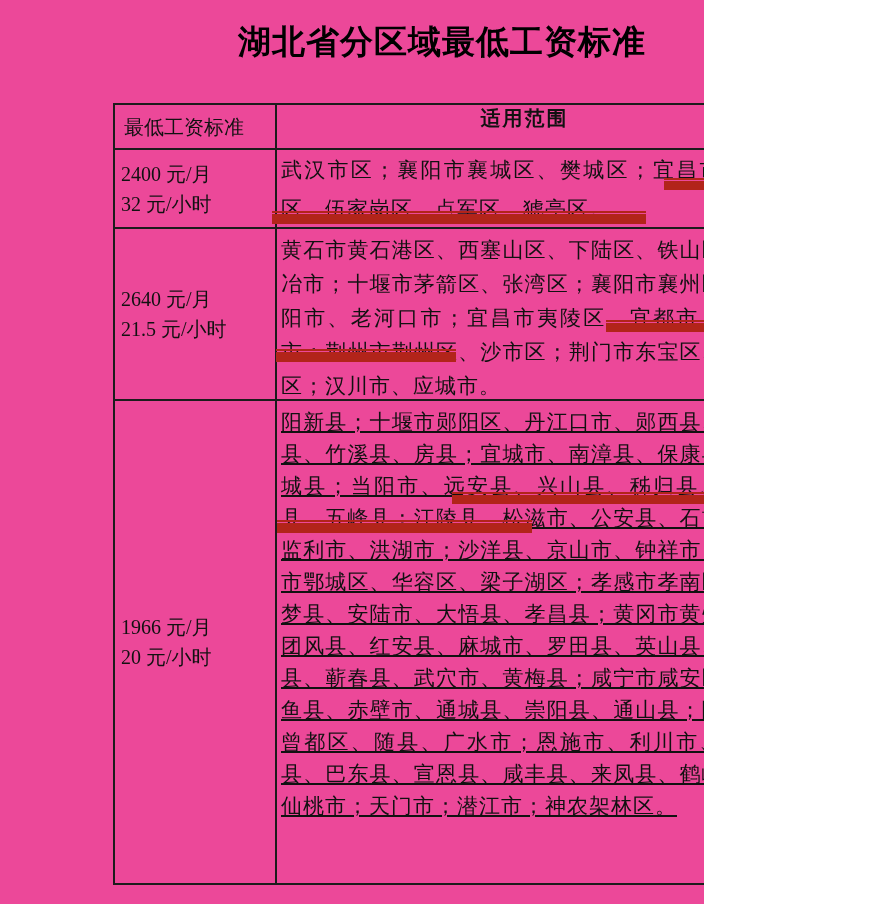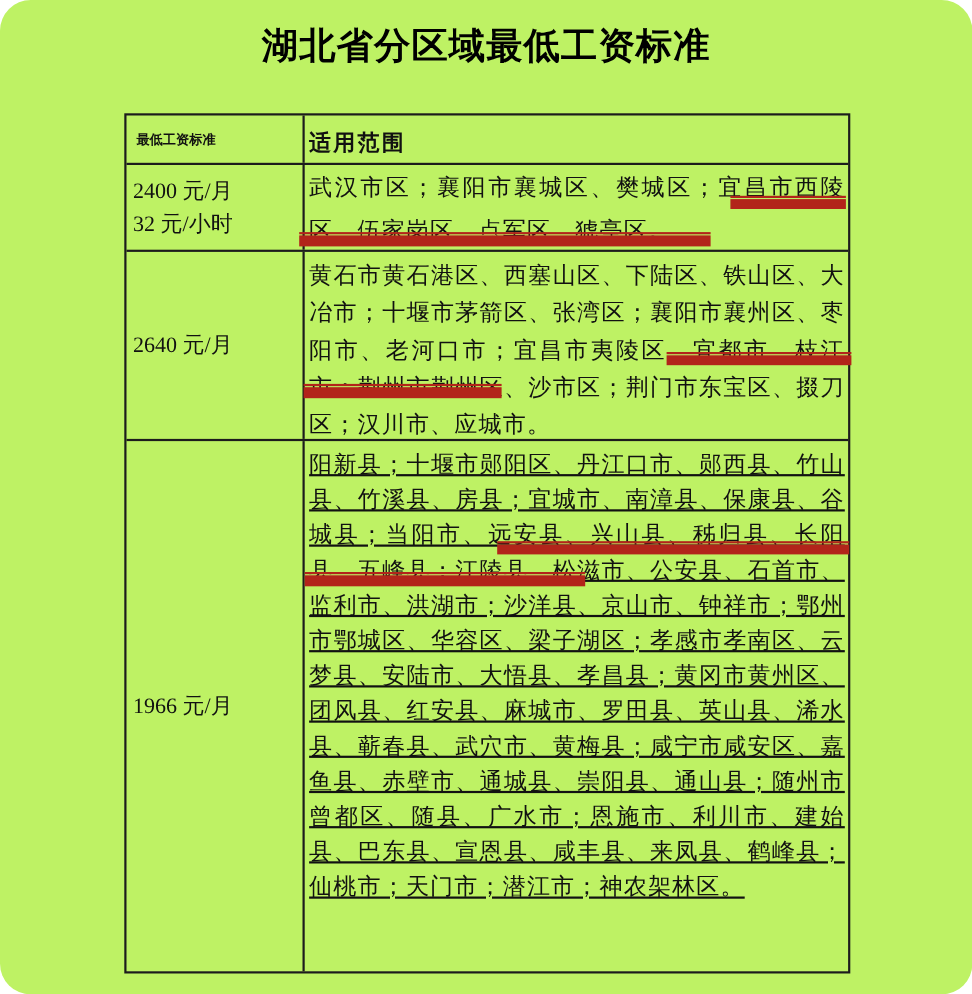--- a/index.html
+++ b/index.html
@@ -1,25 +1,24 @@
 <!DOCTYPE html>
 <html><head>
 <meta charset="utf-8">
 <style>
   * { margin: 0; padding: 0; box-sizing: border-box; }
   html, body { background: #ffffff; }
   .page {
     position: relative;
-    width: 884px;
+    width: 704px;
     height: 904px;
-    background: #bef264;
+    background: #ec4899;
     font-family: "Liberation Serif", "DejaVu Serif", serif;
     color: #111111;
     overflow: hidden;
-    border-radius: 28px;
   }
   .doc-title {
     position: absolute;
     top: 20px;
     left: 0;
     width: 884px;
     text-align: center;
     font-size: 33px;
     font-weight: bold;
     letter-spacing: 1px;
@@ -54,27 +53,28 @@
   .cell-scope {
     flex: 1;
     padding: 3px 3px 0 4px;
     font-size: 21px;
     text-align: justify;
     text-justify: inter-ideograph;
     word-break: break-all;
     letter-spacing: 1px;
   }
   .row-header .cell-wage {
-    font-weight: bold;
+    font-weight: normal;
     padding-left: 9px;
-    font-size: 12px;
+    font-size: 20px;
   }
   .row-header .cell-scope {
     font-weight: bold;
-    padding-top: 11px;
+    text-align: center;
+    padding-top: 0;
     font-size: 20px;
     letter-spacing: 2px;
   }
   .row-1 .cell-scope { line-height: 39px; padding-top: 1px; }
   .row-2 .cell-scope { line-height: 34px; padding-top: 4px; }
   .row-3 .cell-scope { line-height: 32px; padding-top: 5px; text-decoration: underline; }
   .redline-bar { position: absolute; }
   .redline-thin { position: absolute; height: 2px; }
 </style>
 </head>
@@ -95,27 +95,29 @@
       <div class="cell-wage">
         <div>2400 元/月</div>
         <div>32 元/小时</div>
       </div>
       <div class="cell-scope">武汉市区；襄阳市襄城区、樊城区；宜昌市西陵区、伍家岗区、点军区、猇亭区。</div>
     </div>
 
     <div class="t-row row-2">
       <div class="cell-wage">
         <div>2640 元/月</div>
+        <div>21.5 元/小时</div>
       </div>
       <div class="cell-scope">黄石市黄石港区、西塞山区、下陆区、铁山区、大冶市；十堰市茅箭区、张湾区；襄阳市襄州区、枣阳市、老河口市；宜昌市夷陵区、宜都市、枝江市；荆州市荆州区、沙市区；荆门市东宝区、掇刀区；汉川市、应城市。</div>
     </div>
 
     <div class="t-row row-3">
       <div class="cell-wage">
         <div>1966 元/月</div>
+        <div>20 元/小时</div>
       </div>
       <div class="cell-scope">阳新县；十堰市郧阳区、丹江口市、郧西县、竹山县、竹溪县、房县；宜城市、南漳县、保康县、谷城县；当阳市、远安县、兴山县、秭归县、长阳县、五峰县；江陵县、松滋市、公安县、石首市、监利市、洪湖市；沙洋县、京山市、钟祥市；鄂州市鄂城区、华容区、梁子湖区；孝感市孝南区、云梦县、安陆市、大悟县、孝昌县；黄冈市黄州区、团风县、红安县、麻城市、罗田县、英山县、浠水县、蕲春县、武穴市、黄梅县；咸宁市咸安区、嘉鱼县、赤壁市、通城县、崇阳县、通山县；随州市曾都区、随县、广水市；恩施市、利川市、建始县、巴东县、宣恩县、咸丰县、来凤县、鹤峰县；仙桃市；天门市；潜江市；神农架林区。</div>
     </div>
 
   </div>
 
 <div class="redline-thin" style="left: 664px; top: 178px; width: 105px; background: rgb(178, 36, 26);"></div>
     <div class="redline-bar" style="left: 664px; top: 181px; width: 105px; height: 9px; background: rgb(178, 36, 26);"></div>
     <div class="redline-thin" style="left: 272px; top: 211px; width: 374px; background: rgb(178, 36, 26);"></div>
     <div class="redline-bar" style="left: 272px; top: 214px; width: 374px; height: 10px; background: rgb(178, 36, 26);"></div>

